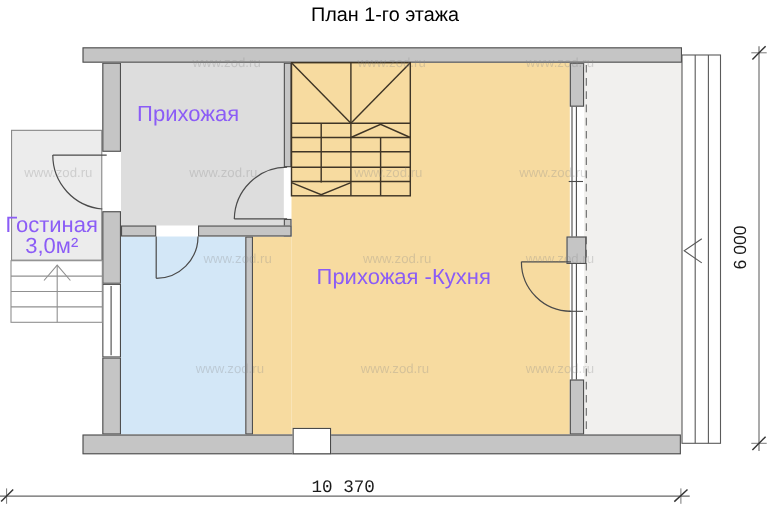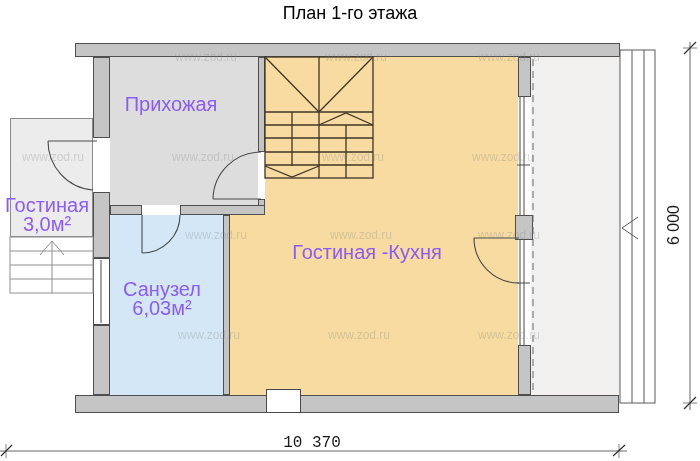--- a/index.html
+++ b/index.html
@@ -141,24 +141,20 @@
   <div class="wm" style="left:328px;top:328px;">www.zod.ru</div>
   <div class="wm" style="left:478px;top:328px;">www.zod.ru</div>
 
   <div class="label" style="left:171px;top:95px;">
     <div>Прихожая</div>
   </div>
   <div class="label" style="left:47px;top:196px;">
     <div>Гостиная</div>
     <div>3,0м²</div>
   </div>
-  <div class="label" style="left:162px;top:280px;">
-    <div>Санузел</div>
-    <div>6,03м²</div>
-  </div>
   <div class="label" style="left:367px;top:243px;">
-    <div>Гостиная -Кухня</div>
+    <div>Прихожая -Кухня</div>
   </div>
 
   <div class="dim-text dim-text-bottom" style="left:312px;top:434px;">10 370</div>
   <div class="dim-text dim-text-right" style="left:674px;top:225px;">6 000</div>
 
 </div>
 
 </body></html>

